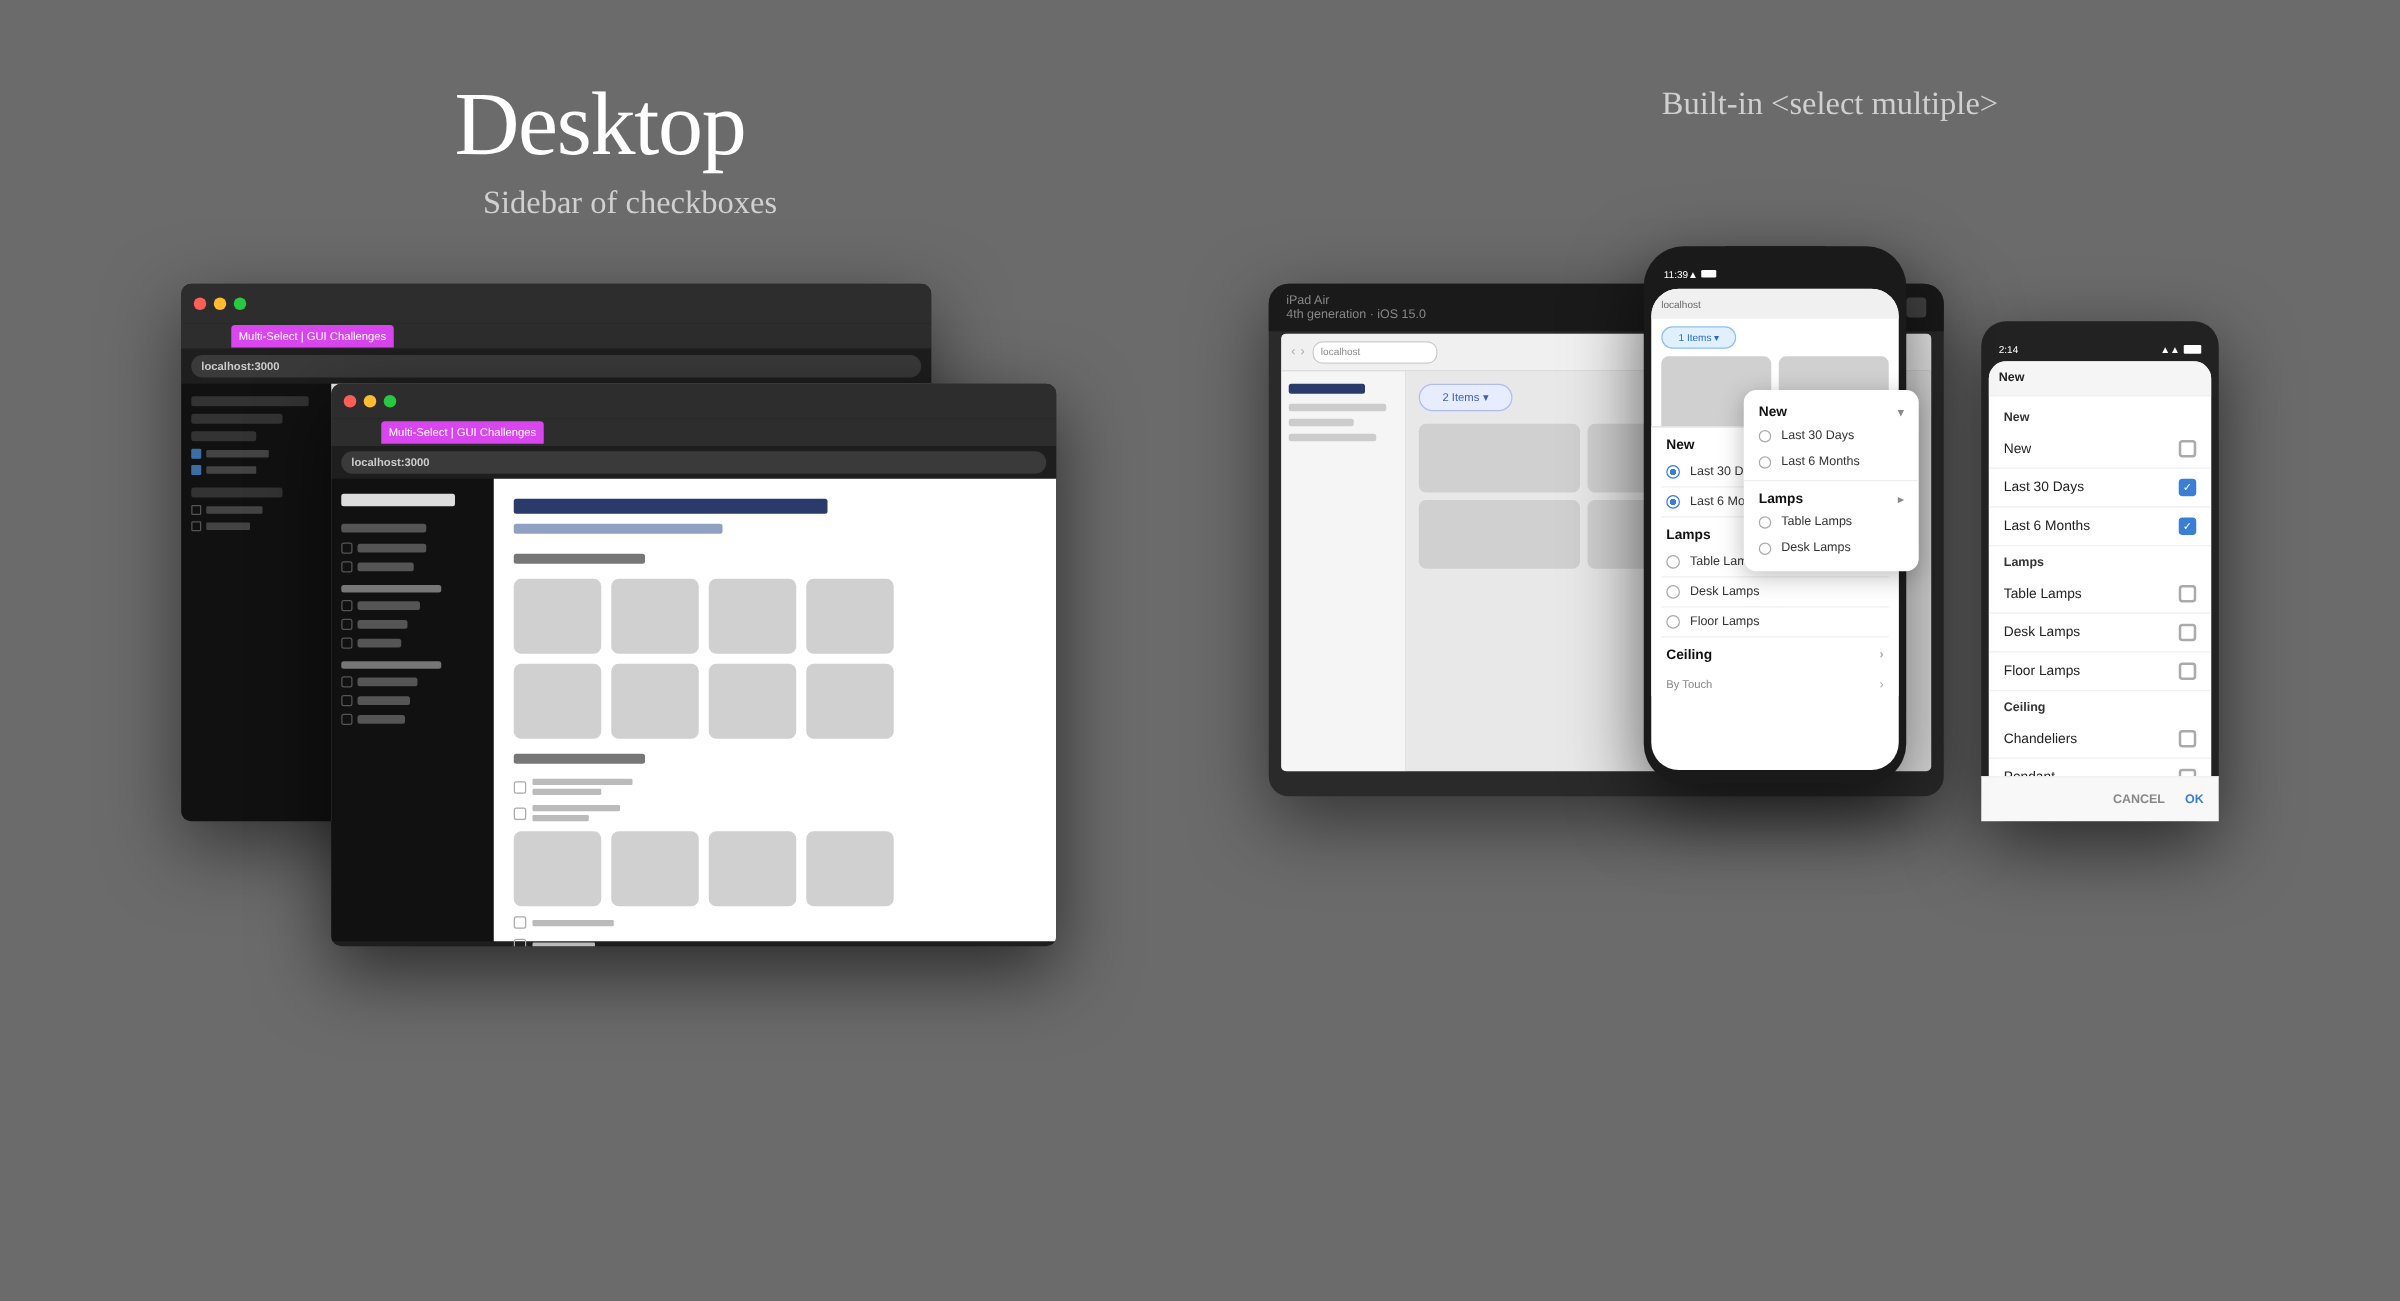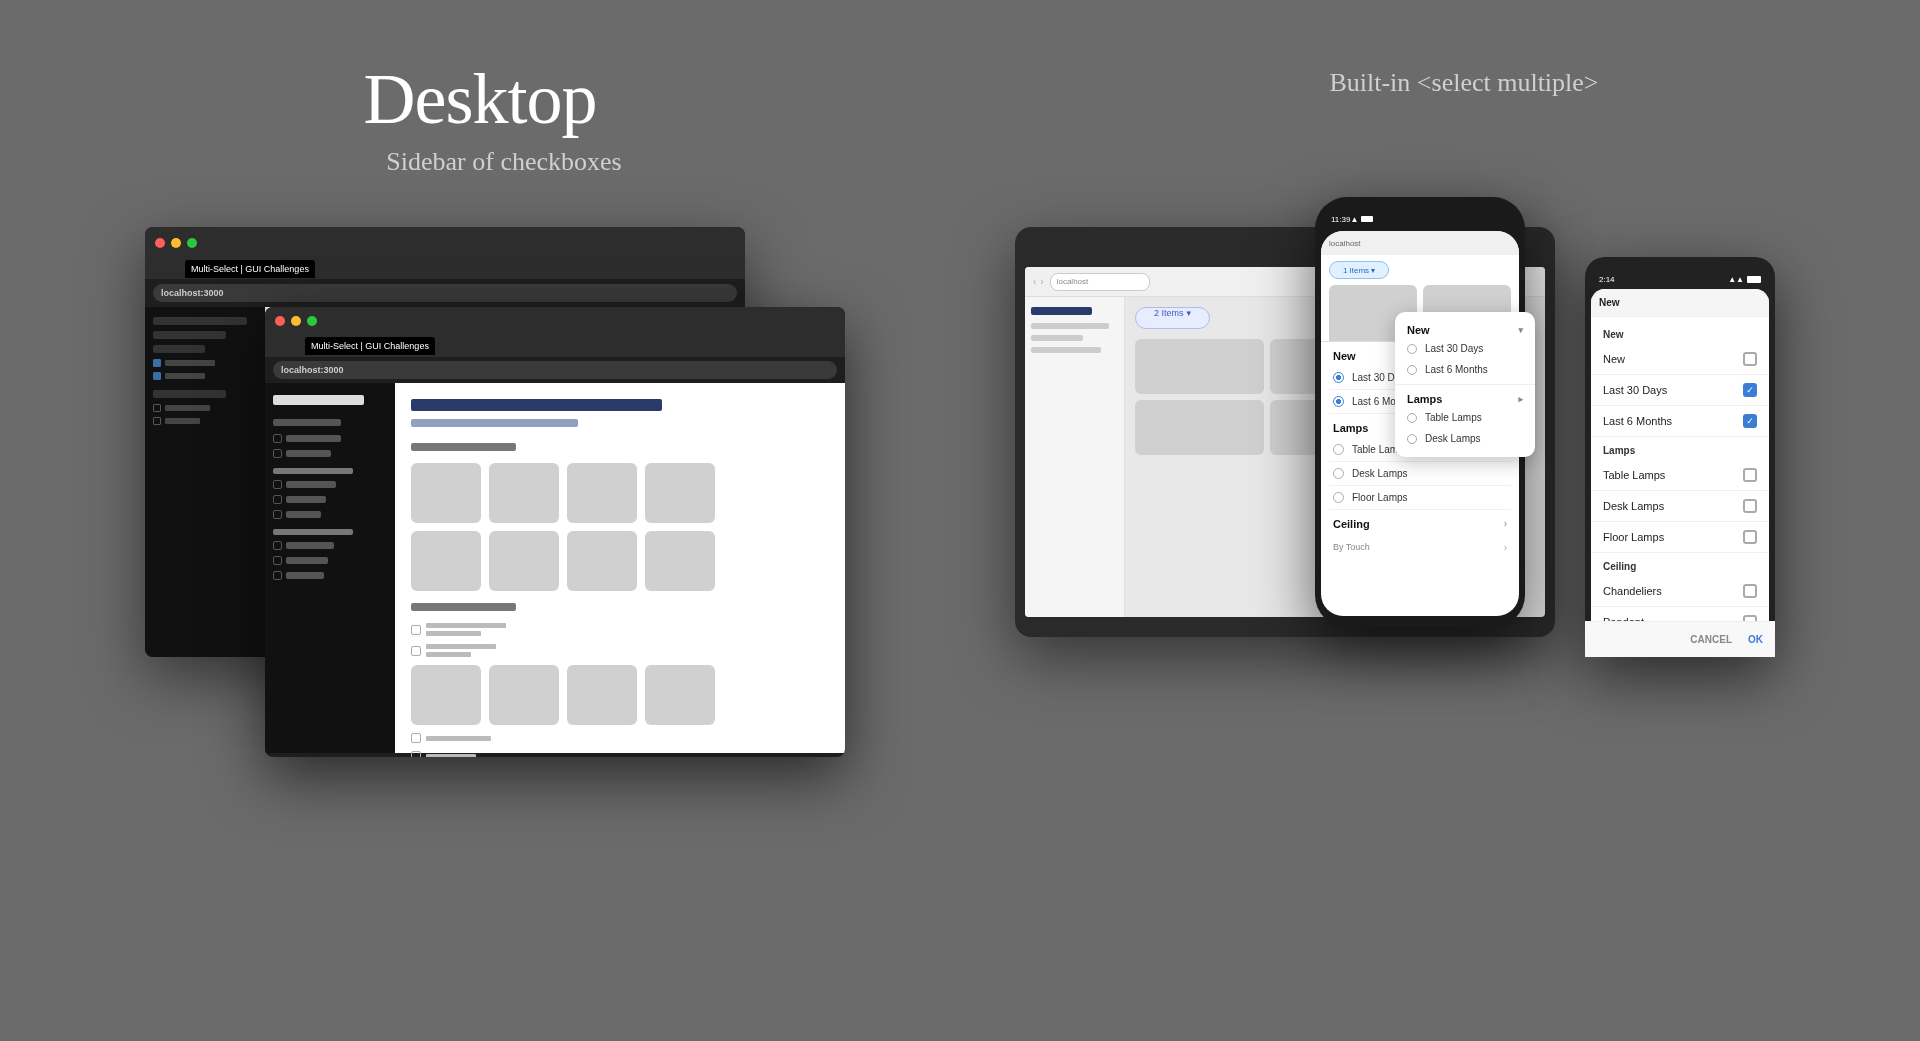--- a/index.html
+++ b/index.html
@@ -105,21 +105,21 @@
       width: 130px;
       border-radius: 3px 3px 0 0;
       font-size: 9px;
       color: #aaa;
       display: flex;
       align-items: center;
       padding: 0 6px;
     }
 
     .browser-tab.active {
-      background: #000000;
+      background: #d946ef;
       color: #fff;
     }
 
     .address-bar {
       background: #1e1e1e;
       height: 28px;
       display: flex;
       align-items: center;
       padding: 0 8px;
       gap: 6px;
@@ -469,21 +469,21 @@
       position: relative;
     }
 
     .ipad-filter-btn {
       background: #e8ecff;
       border: 1px solid #b0bcf0;
       border-radius: 12px;
       height: 22px;
       width: 75px;
       display: flex;
-      align-items: flex-start;
+      align-items: center;
       justify-content: center;
       font-size: 9px;
       color: #3a5fc0;
       margin-bottom: 10px;
     }
 
     .ipad-grid {
       display: grid;
       grid-template-columns: repeat(3, 1fr);
       gap: 6px;
@@ -983,20 +983,33 @@
           </div>
         </div>
       </div>
     </div>
 
   </div>
 
   <div class="touch-section">
 
     <div class="ipad-device">
+      <div class="ipad-topbar">
+        <div class="ipad-label-text">
+          <span>iPad Air</span><br>
+          <span>4th generation · iOS 15.0</span>
+        </div>
+        <div class="ipad-icons-right">
+          <div class="ipad-icon-dot"></div>
+          <div class="ipad-icon-dot"></div>
+          <div class="ipad-icon-dot"></div>
+          <div class="ipad-icon-dot"></div>
+          <div class="ipad-icon-dot"></div>
+        </div>
+      </div>
       <div class="ipad-screen">
         <div class="ipad-browser-bar">
           <div style="display:flex;gap:4px;align-items:center">
             <span style="font-size:10px;color:#aaa">‹</span>
             <span style="font-size:10px;color:#aaa">›</span>
           </div>
           <div class="ipad-addr-input">
             <span>localhost</span>
           </div>
         </div>

